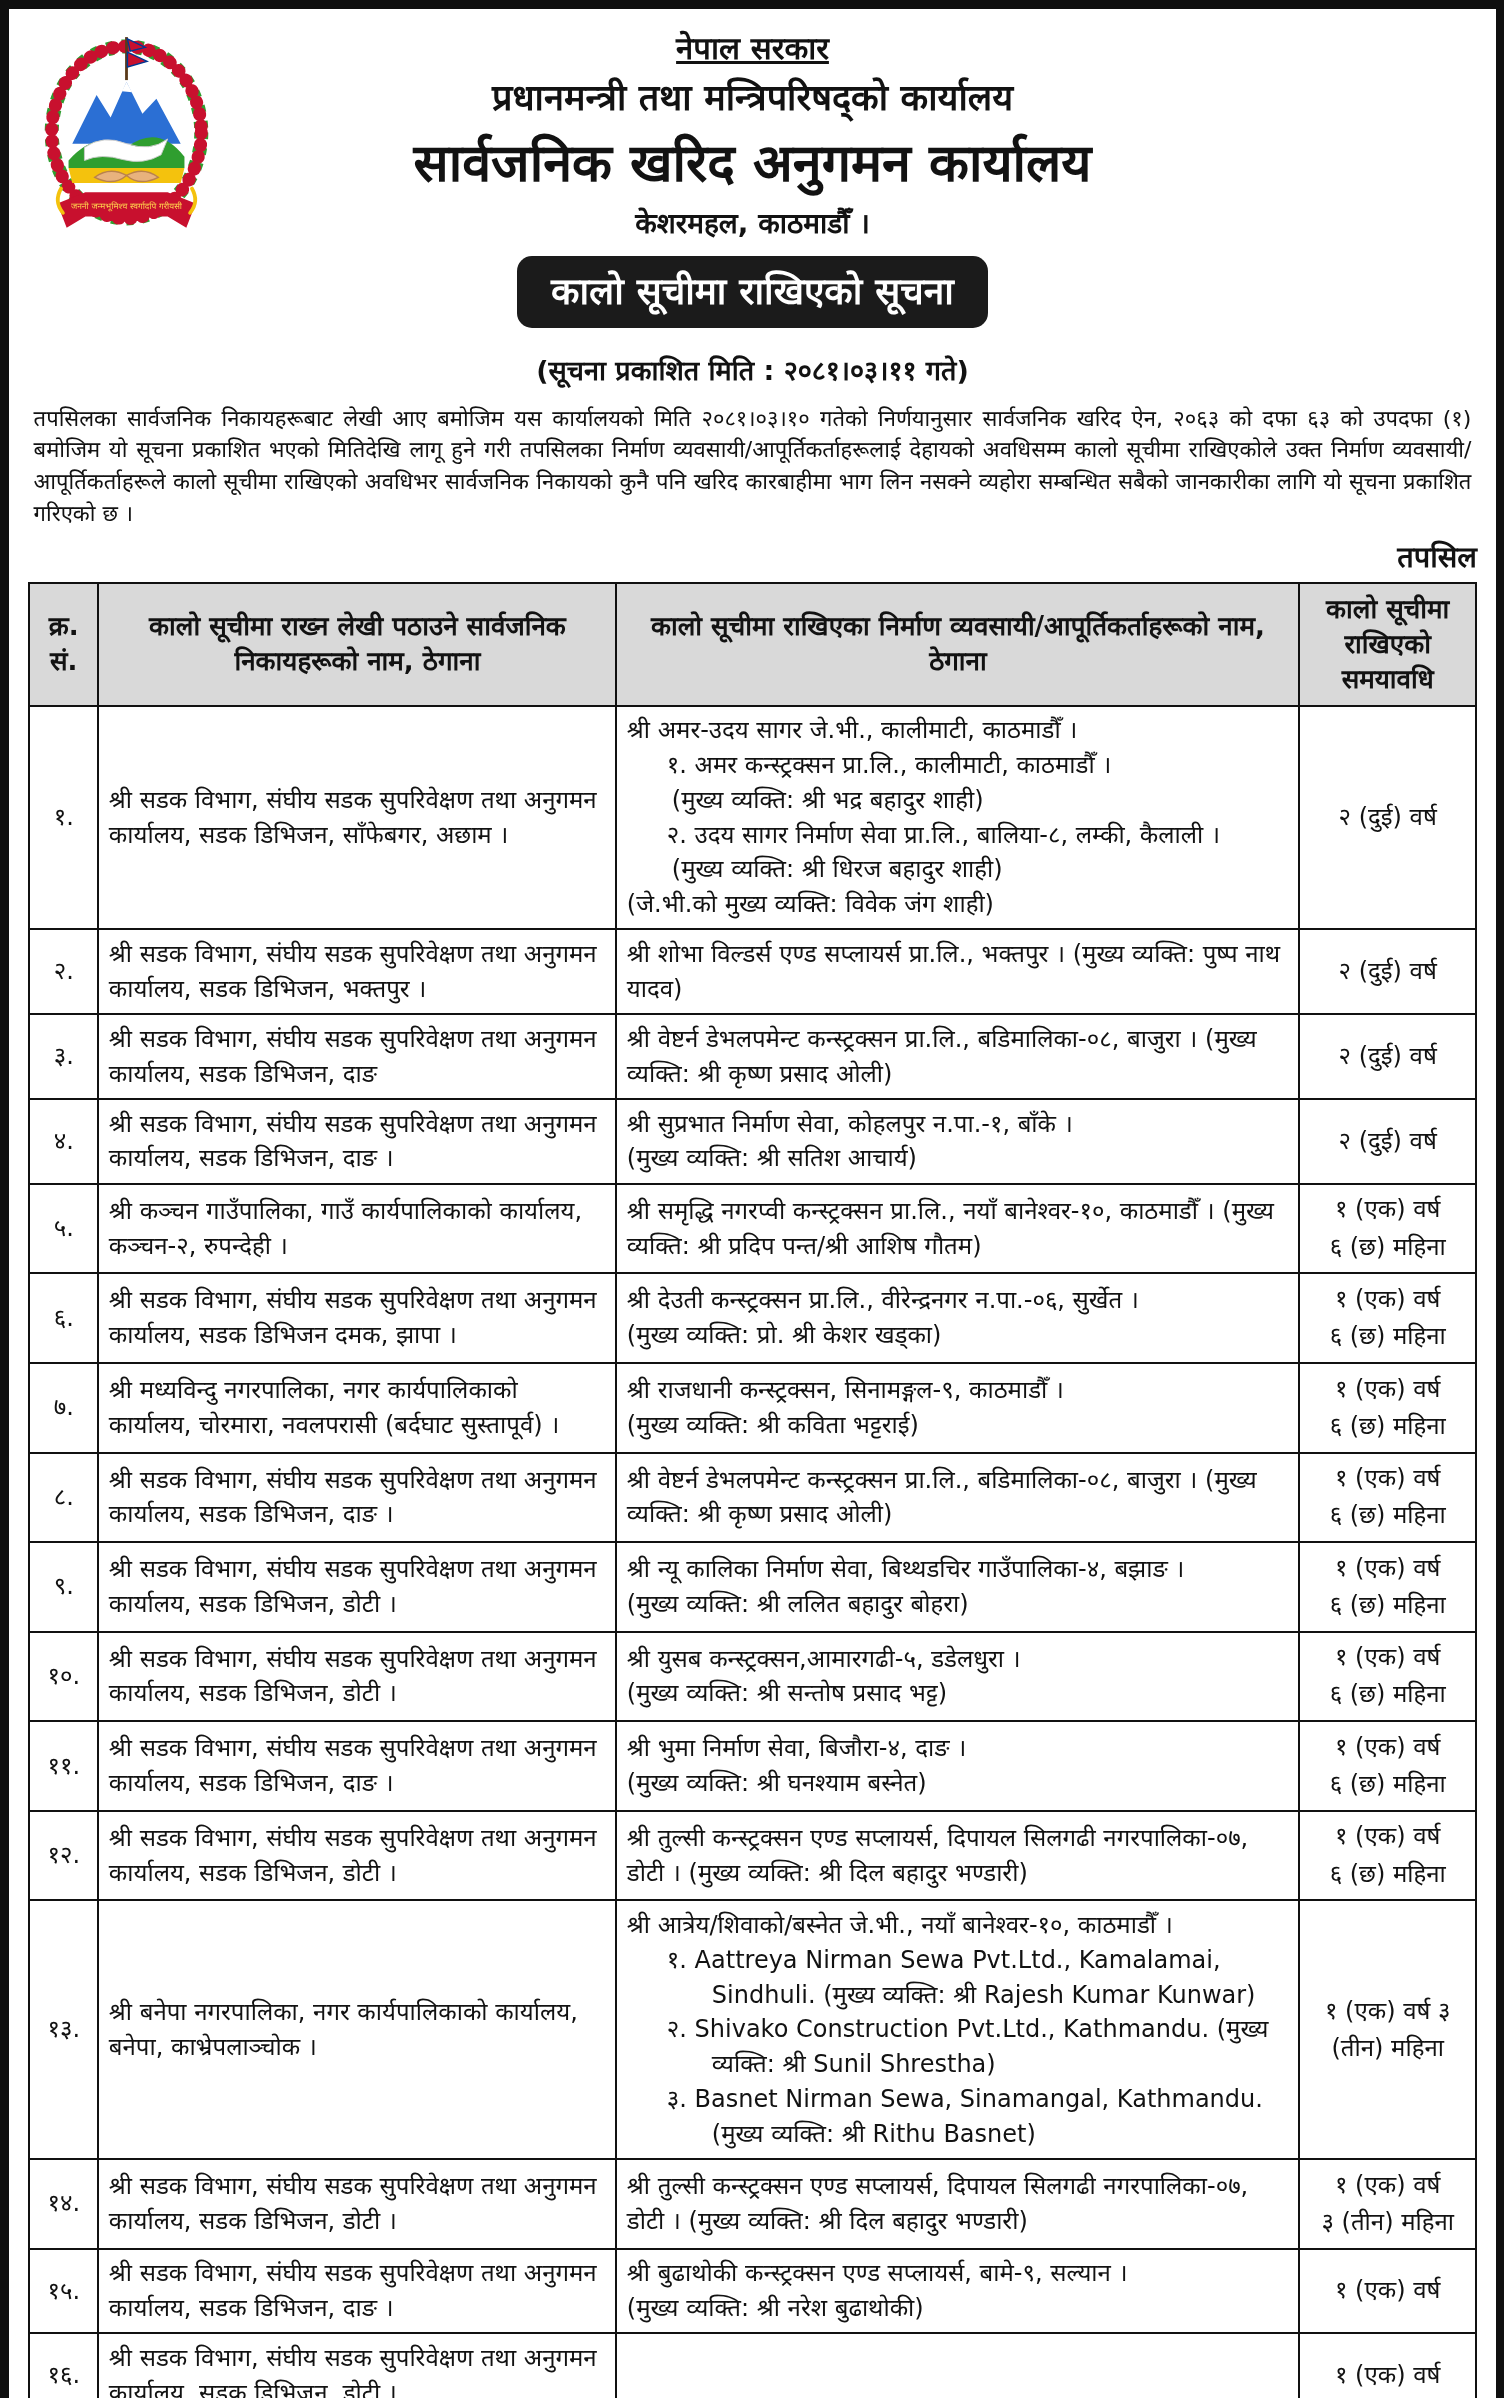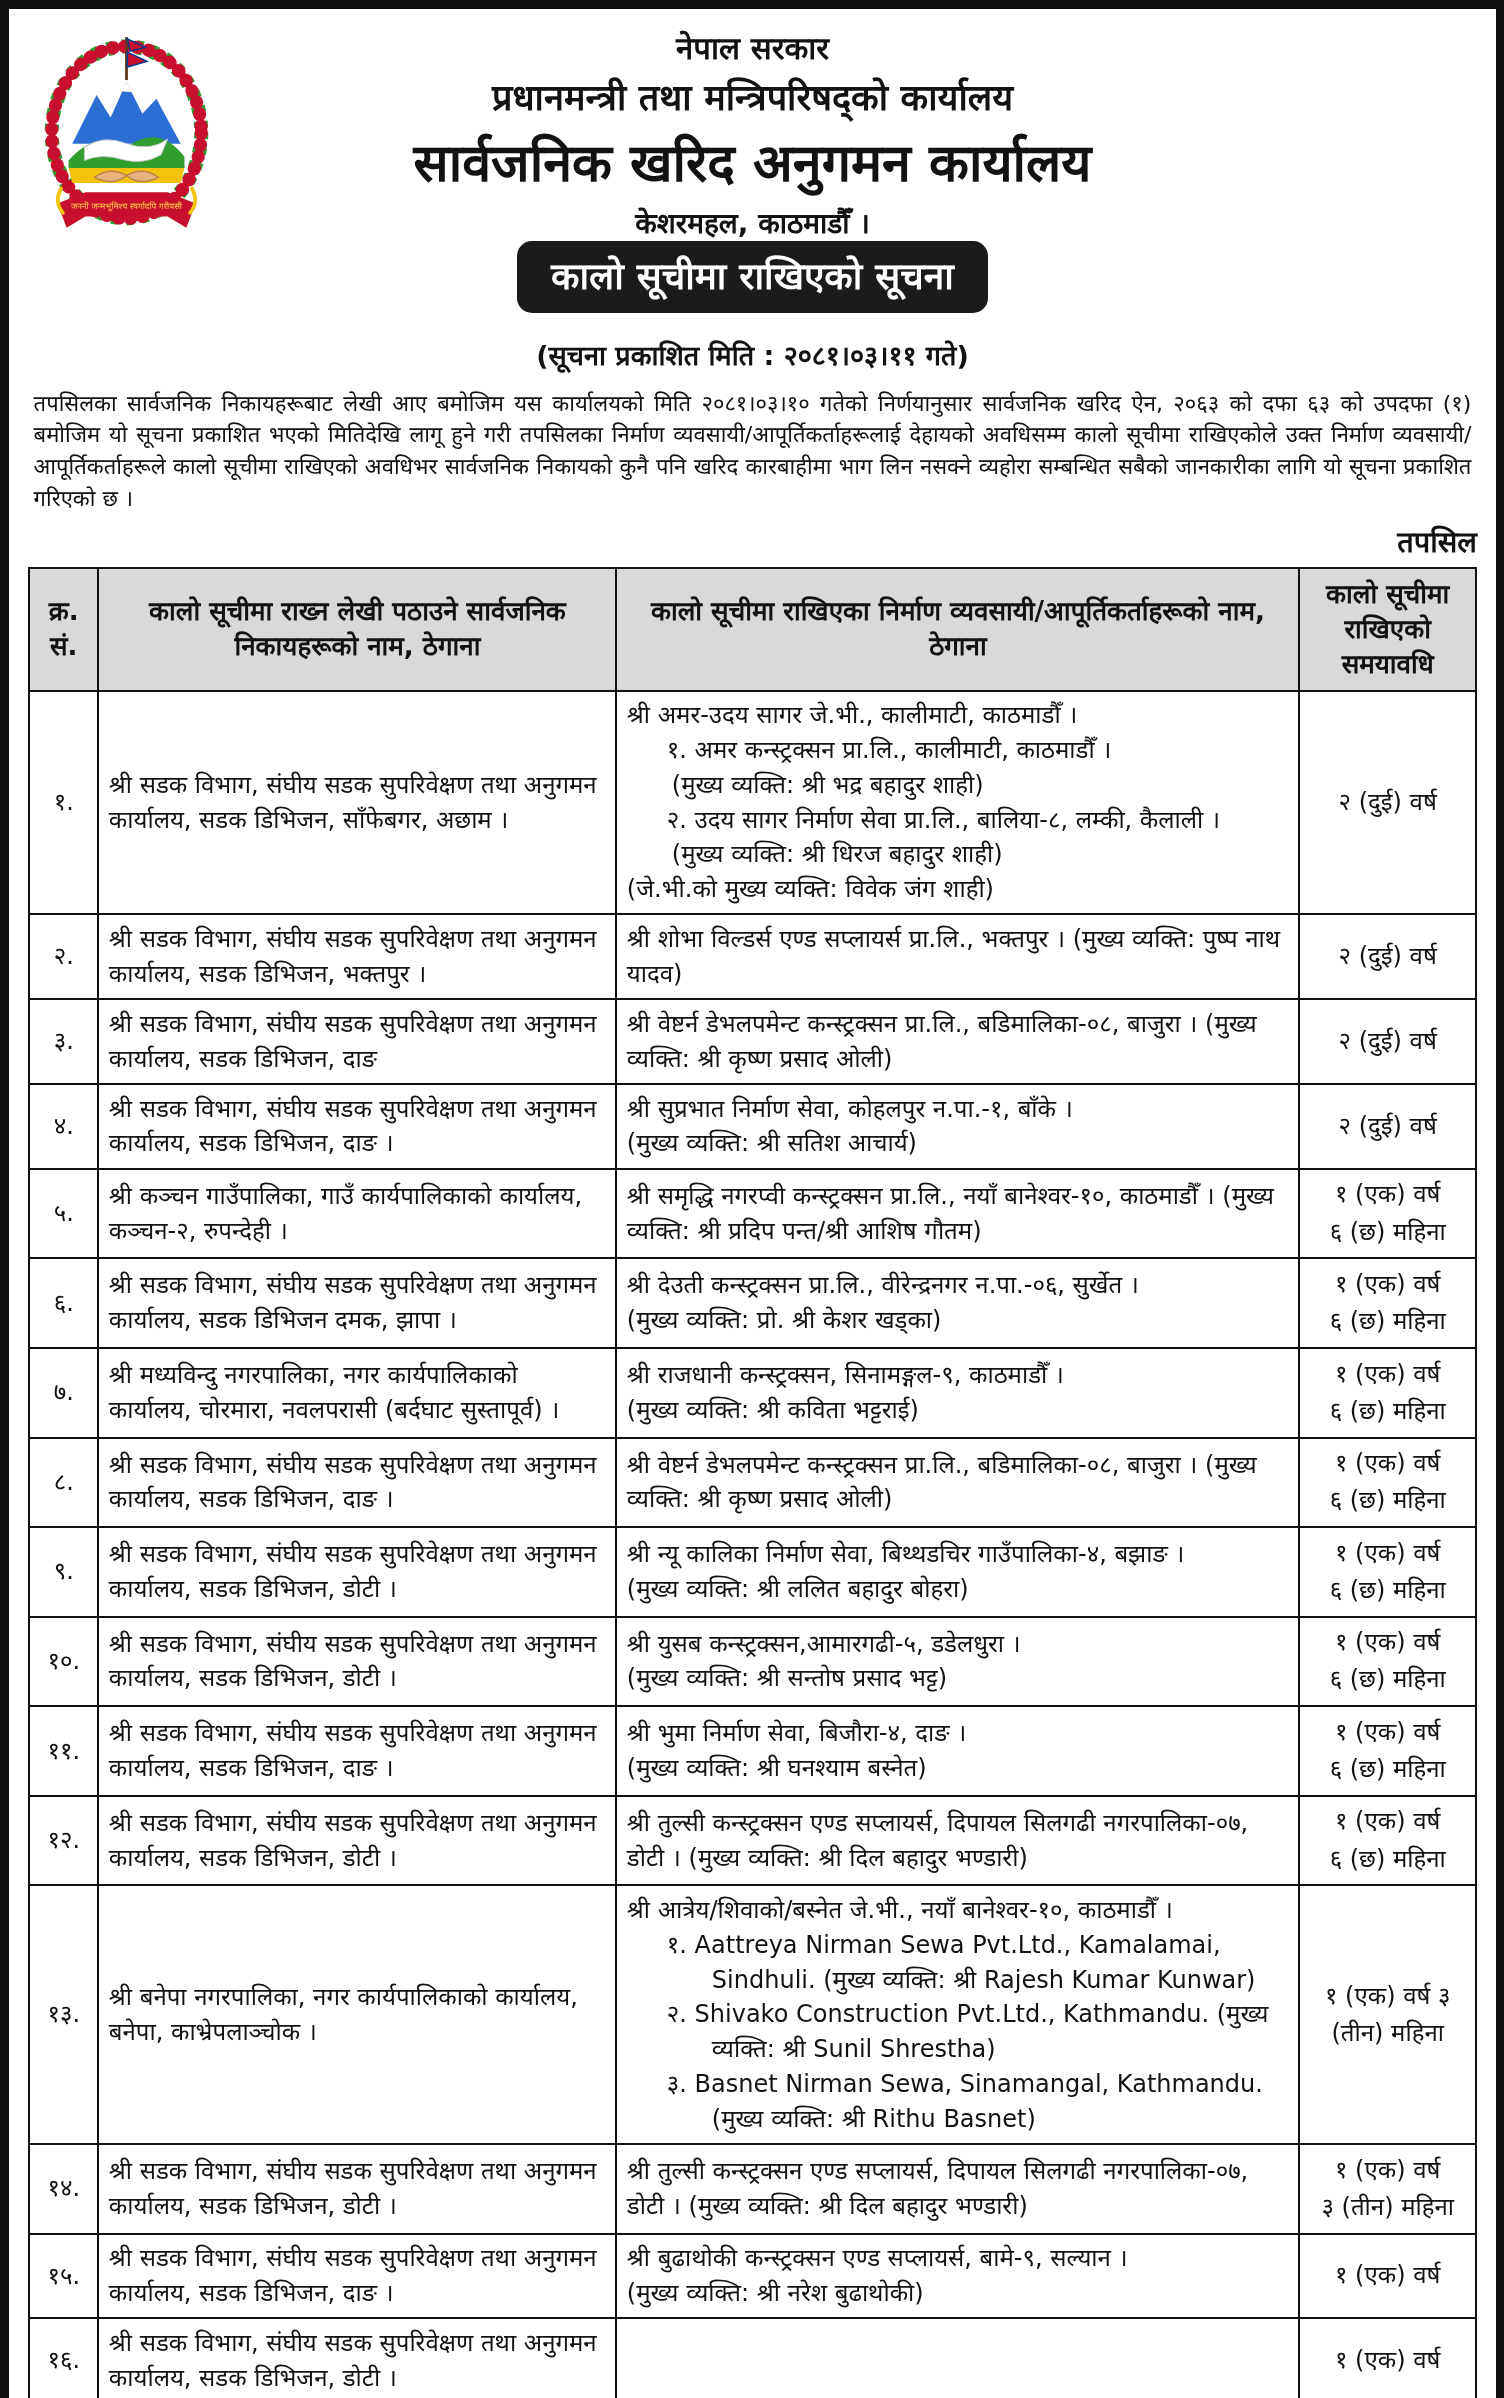--- a/index.html
+++ b/index.html
@@ -11,31 +11,32 @@
     background:#ffffff;
     border:9.4px solid #0f0f0f;
     border-bottom:22.5px solid #0f0f0f;
     padding:9.4px 19px 15px 19px;
     position:relative;
     color:#121212;
     font-family:"DejaVu Sans","Liberation Sans",sans-serif;
   }
   .emblem{position:absolute;left:24px;top:15px;width:187px;height:215px;}
   header{text-align:center;padding-top:7.5px;}
-  .gov{font-size:31px;font-weight:bold;}
+  .gov{font-size:31px;font-weight:bold;text-decoration:underline;}
   .parent-office{font-size:36px;font-weight:bold;margin-top:3.7px;}
   .office{font-size:52px;font-weight:700;margin-top:4px;}
   .address{font-size:28px;font-weight:bold;margin-top:7.5px;}
   .band{
     display:inline-block;
     background:#1b1b1b;
     color:#ffffff;
     font-size:37px;font-weight:bold;
     padding:7.5px 34px 13px 34px;
     border-radius:15px;
+    margin-top:15px;
   }
   .date{font-size:27px;font-weight:bold;margin-top:23px;}
   .intro{
     font-size:22px;line-height:1.45;text-align:justify;
     margin:15px 5.6px 5.6px 5.6px;
   }
   .tapasil{text-align:right;font-weight:bold;font-size:29px;margin:1.9px 0 7.5px 0;}
   table{width:100%;border-collapse:collapse;font-size:24px;table-layout:fixed;}
   th,td{border:2.8px solid #111;}
   th{

